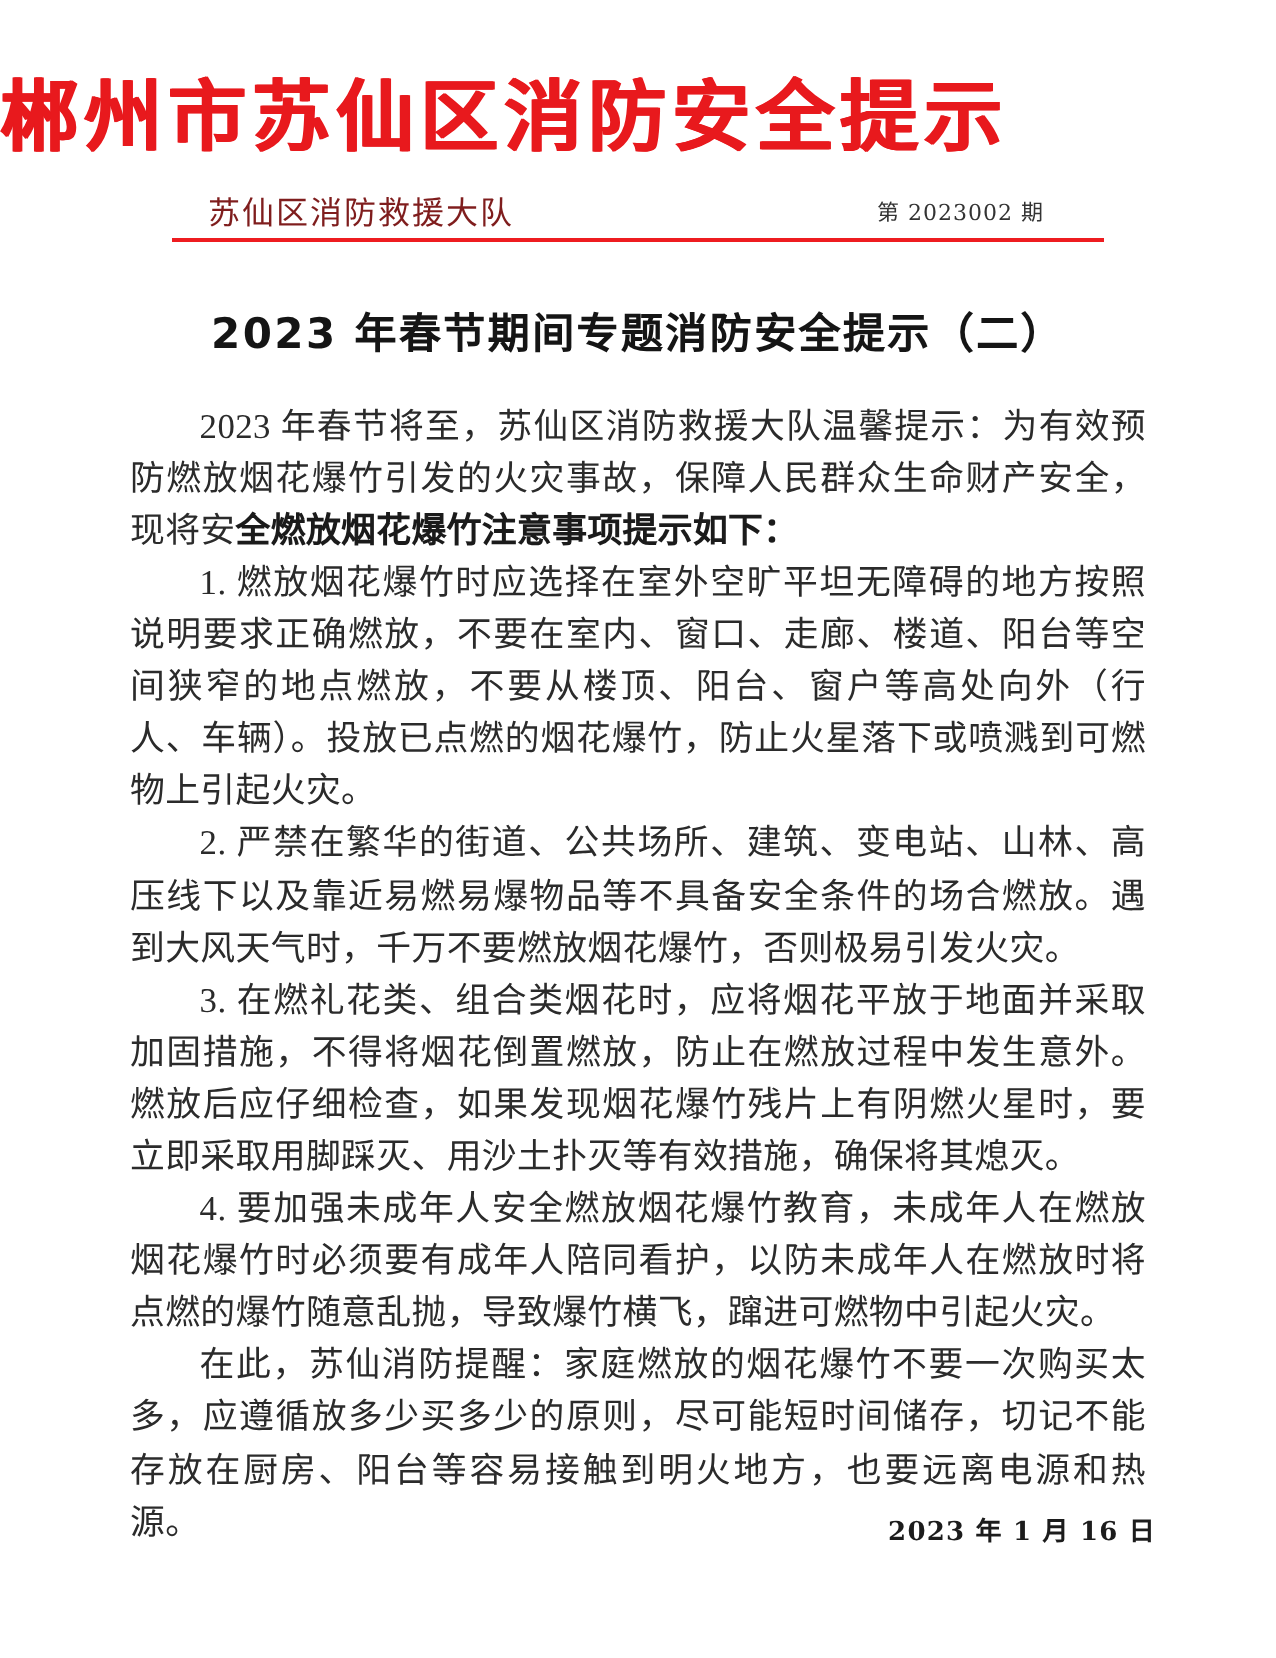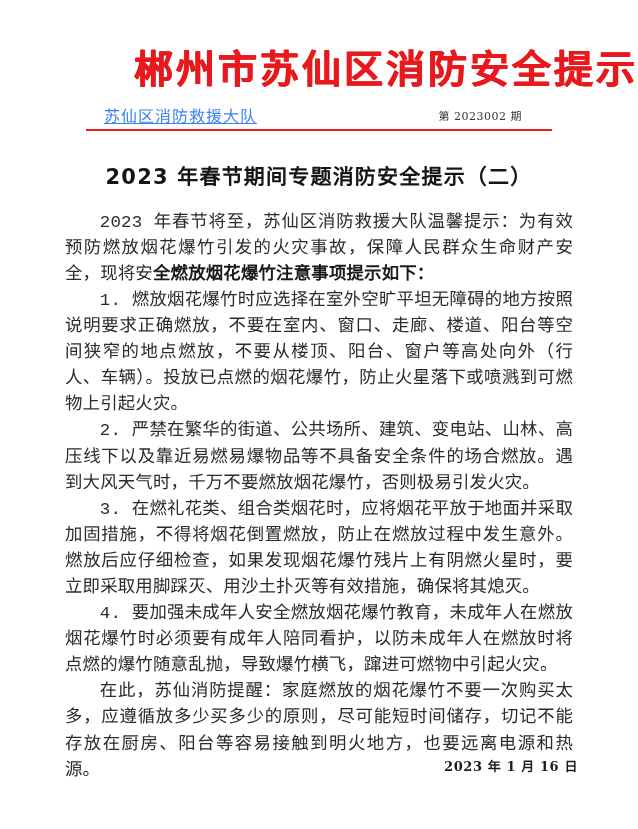--- a/index.html
+++ b/index.html
@@ -20,22 +20,22 @@
   .page {
     position: relative;
     width: 638px;
     height: 829px;
     background: #ffffff;
     box-sizing: border-box;
   }
 
   
   .masthead {
-    padding-top: 48px;
-    text-align: right;
+    padding-top: 38px;
+    text-align: left;
   }
   .masthead-title {
     font-family: "DejaVu Serif", "Liberation Serif", serif;
     font-weight: 700;
     font-size: 39px;
     line-height: 1.12;
     letter-spacing: 3px;
     color: #e8191d;
     text-shadow: 0.6px 0 0 #e8191d, -0.4px 0 0 #e8191d;
     white-space: nowrap;
@@ -49,23 +49,22 @@
     box-sizing: border-box;
   }
   .masthead-meta .issuer {
     position: absolute;
     left: 18px;
     top: 0;
     font-family: "DejaVu Serif", "Liberation Serif", serif;
     font-size: 16px;
     line-height: 22px;
     letter-spacing: 1px;
-    color: #3b82f6;
+    color: #7f1d1d;
     white-space: nowrap;
-    text-decoration: underline;
   }
   .masthead-meta .issue-no {
     position: absolute;
     right: 30px;
     top: 0;
     font-family: "DejaVu Serif", "Liberation Serif", serif;
     font-size: 11px;
     line-height: 22px;
     letter-spacing: 0.5px;
     color: #333333;
@@ -93,21 +92,21 @@
     white-space: nowrap;
   }
 
   
   .body-area {
     margin: 18px auto 0 auto;
     width: 508px;
     padding: 0 0 0 0;
   }
   .para {
-    font-family: Liberation Mono, monospace;
+    font-family: Liberation Serif, serif;
     font-size: 17.4px;
     line-height: 26.1px;
     letter-spacing: 0.2px;
     color: #2b2b2b;
     text-indent: 2em;
     text-align: justify;
     text-justify: inter-ideograph;
     margin: 0 0 0 0;
     word-break: break-all;
   }

